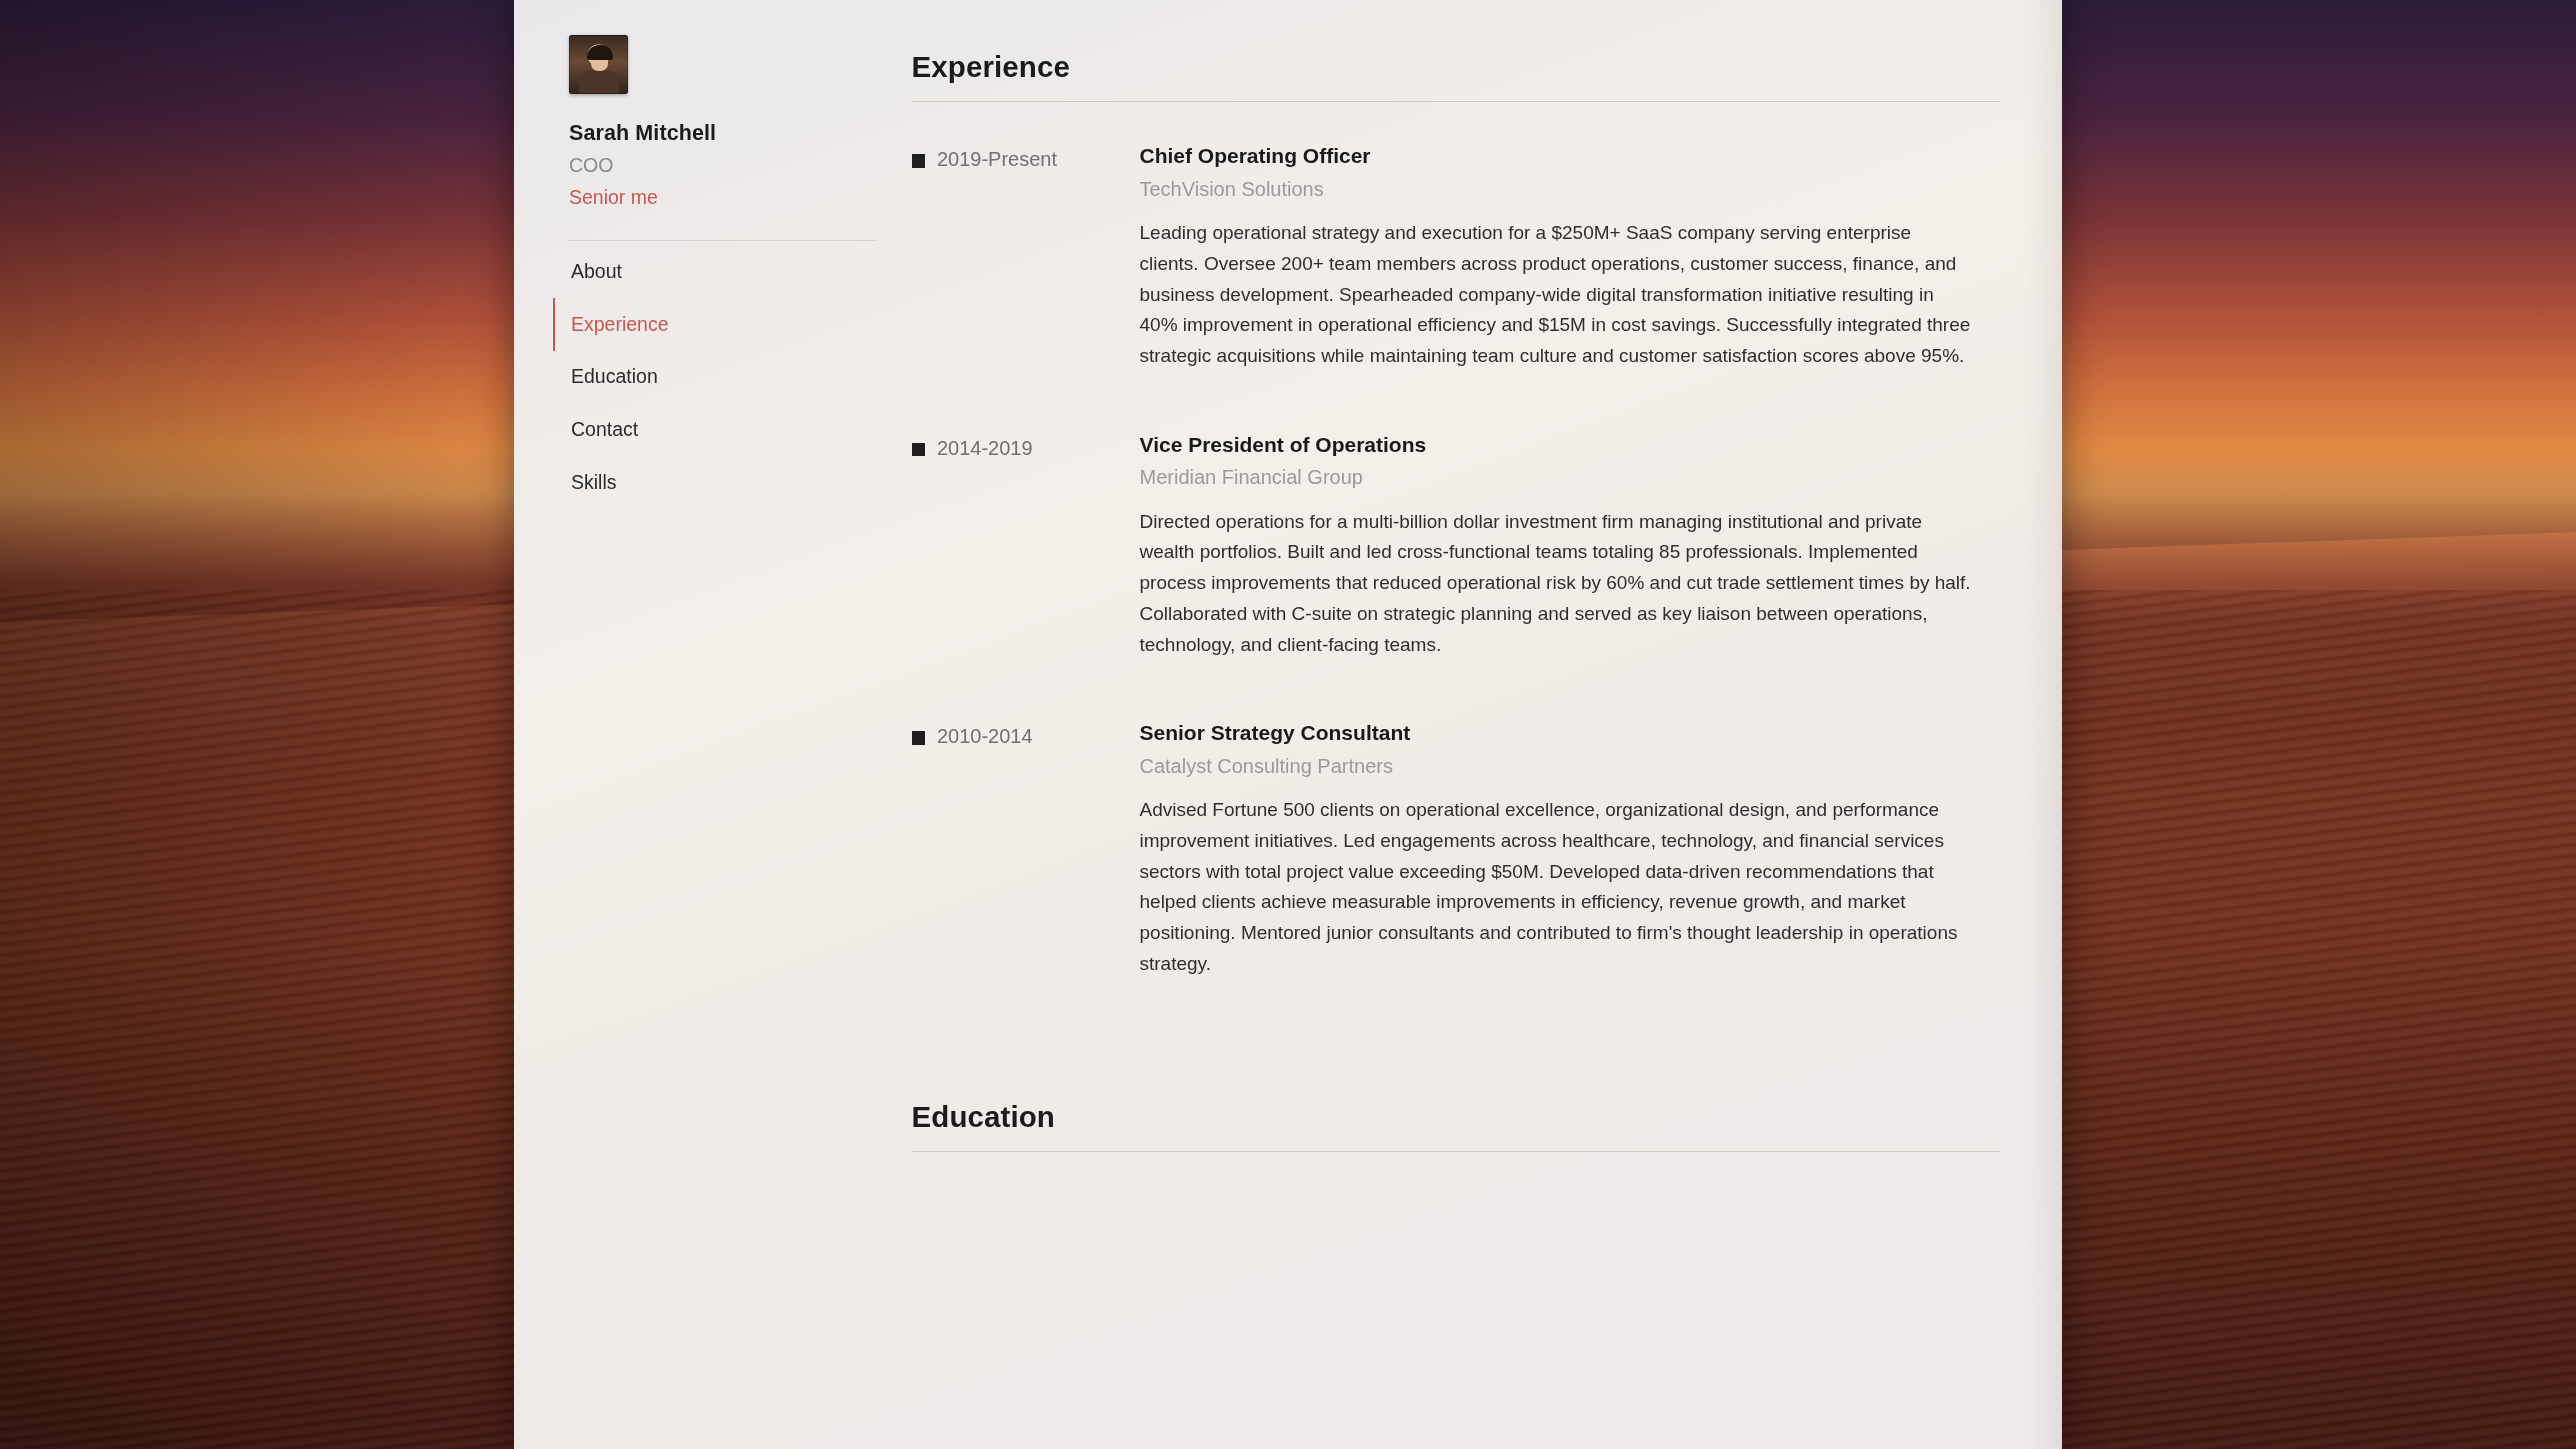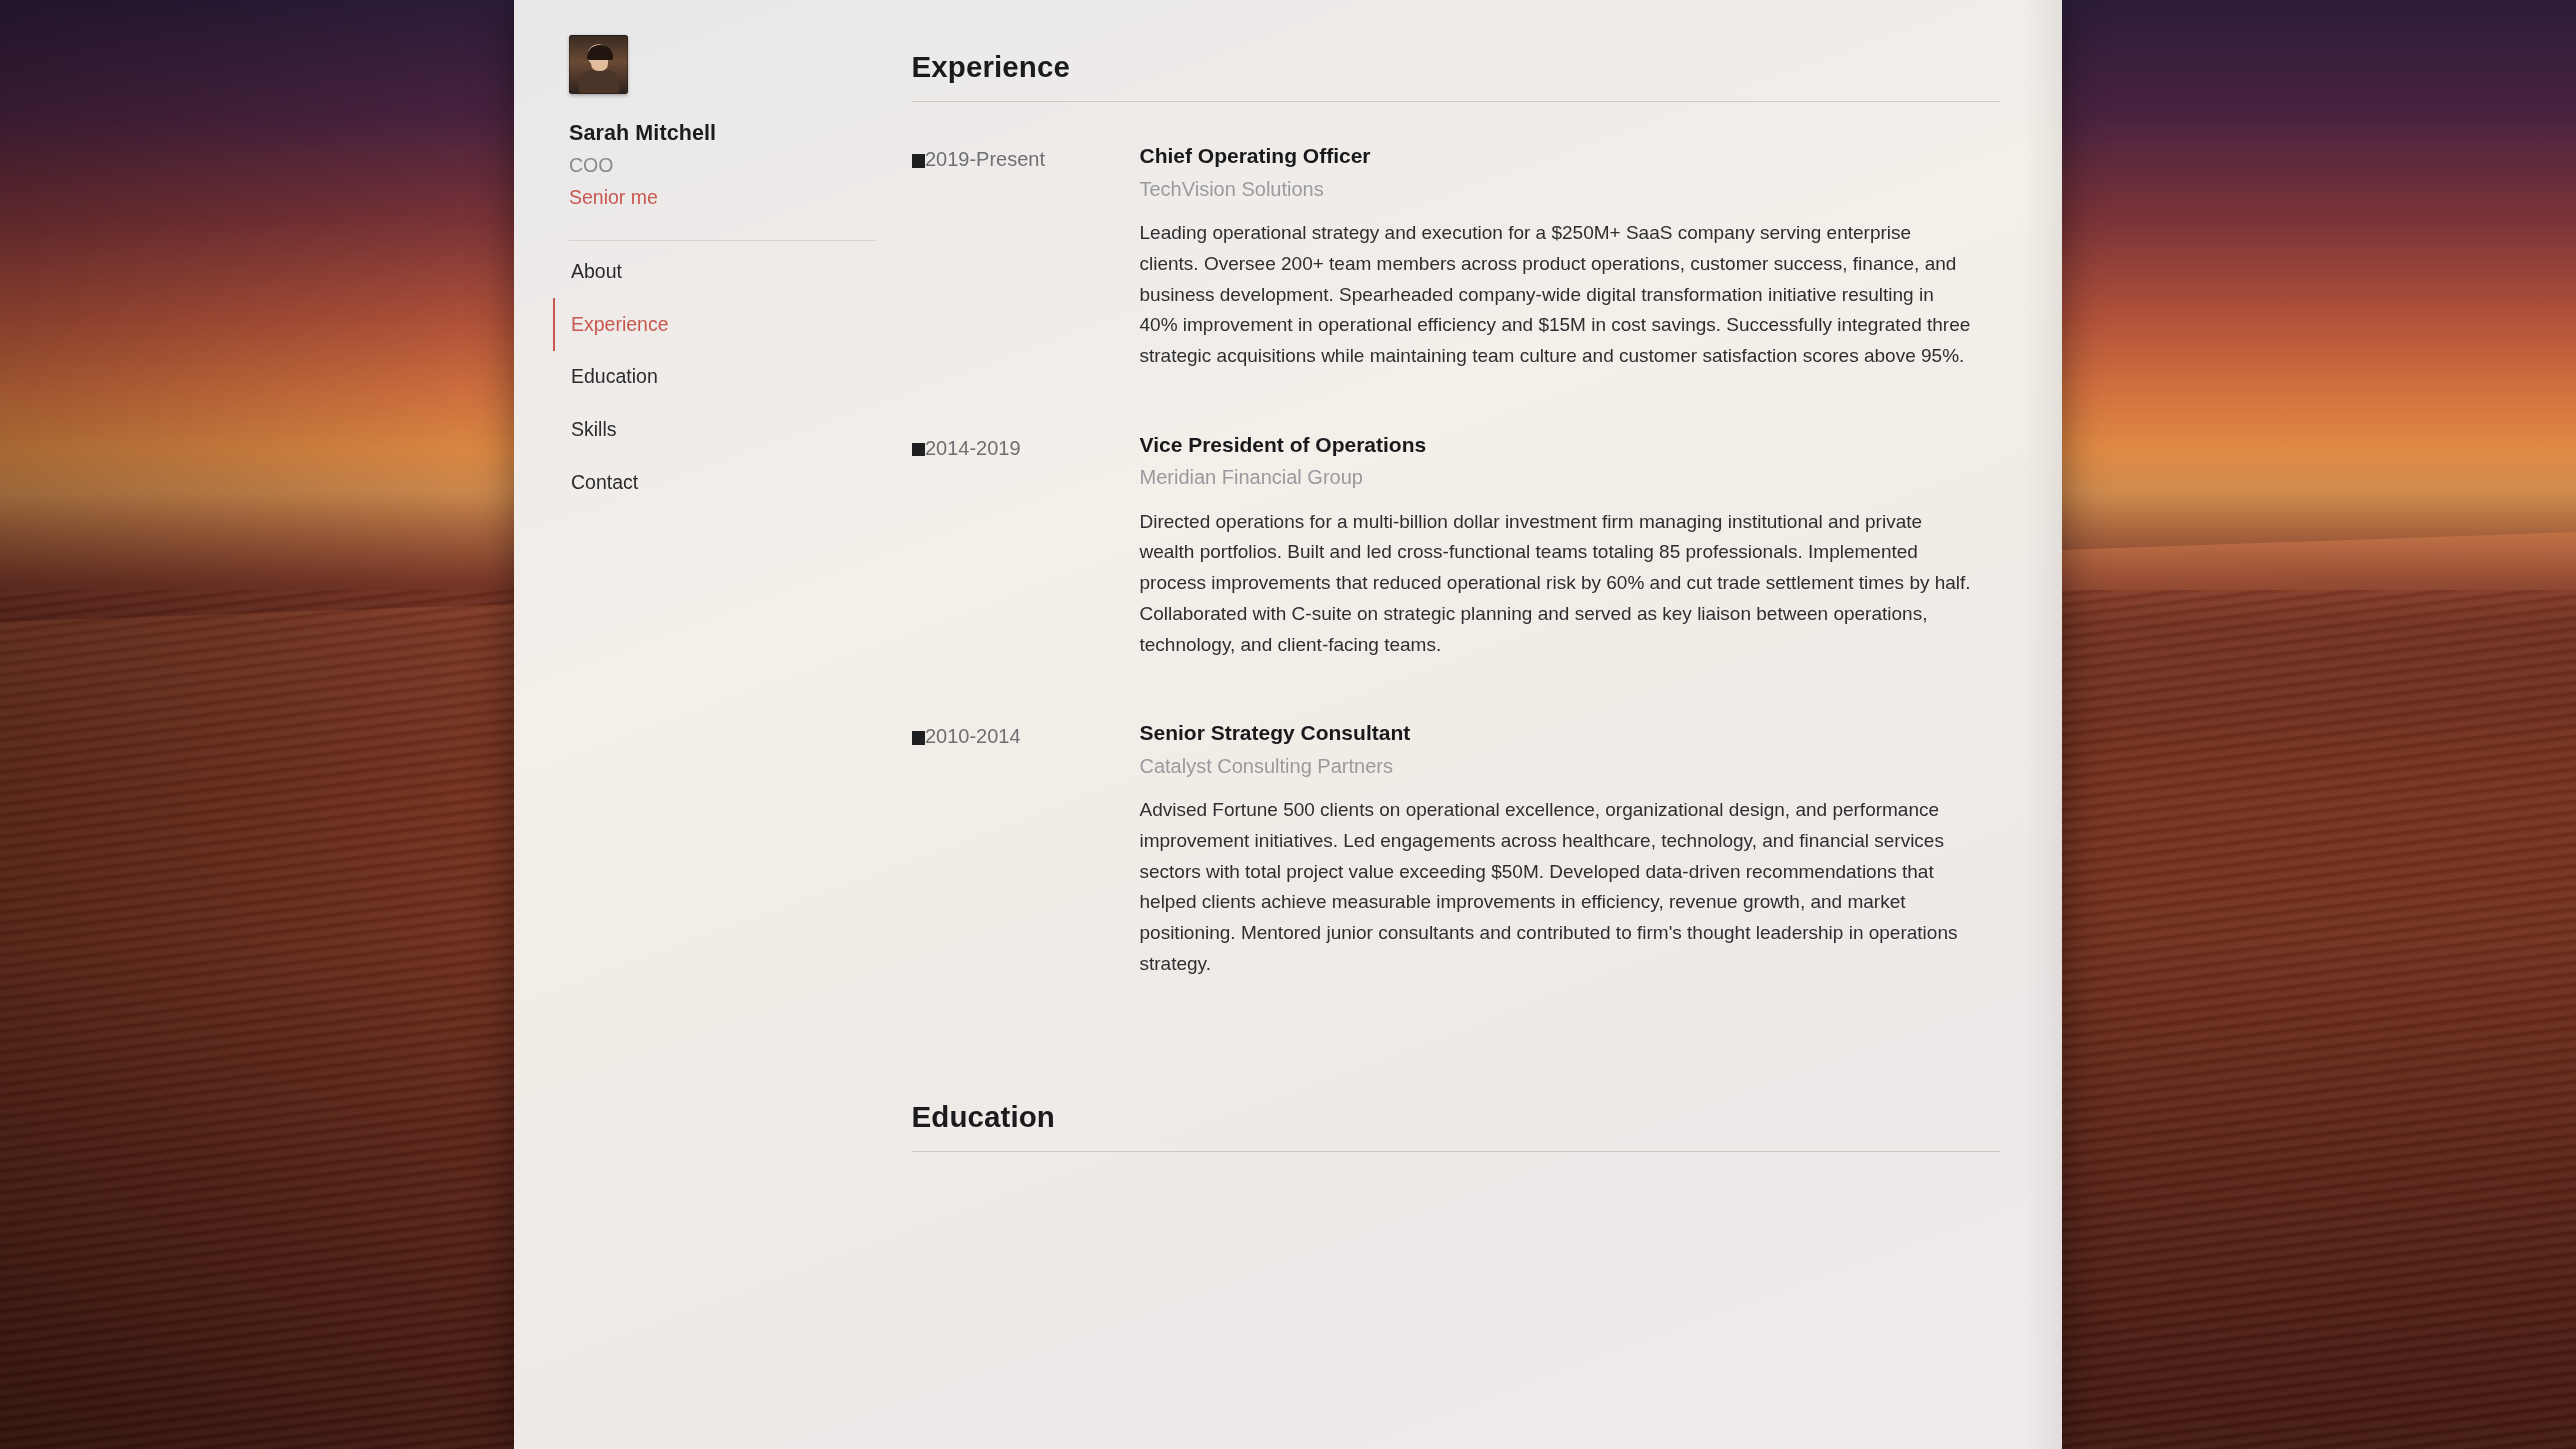--- a/index.html
+++ b/index.html
@@ -179,20 +179,21 @@
   }
 
   .job {
     display: flex;
     margin-top: 42px;
   }
   .job-period {
     flex: 0 0 228px;
     display: flex;
     align-items: flex-start;
+    gap: 12px;
     padding-top: 4px;
   }
   .bullet-square {
     display: inline-block;
     width: 13.4px; height: 13.4px;
     background: #1f1f21;
     margin-top: 6px;
     flex: 0 0 13.4px;
   }
   .period-text {
@@ -249,22 +250,22 @@
         </div>
 
         <div id="profile-name">Sarah Mitchell</div>
         <div id="profile-role">COO</div>
         <a id="email-link" href="#">Senior me</a>
 
         <nav id="nav">
           <a class="nav-item" href="#">About</a>
           <a class="nav-item active" href="#">Experience</a>
           <a class="nav-item" href="#">Education</a>
+          <a class="nav-item" href="#">Contact</a>
           <a class="nav-item" href="#">Skills</a>
-          <a class="nav-item" href="#">Contact</a>
         </nav>
       </aside>
 
       <main id="content">
 
         <h2 class="section-title">Experience</h2>
         <div class="section-rule"></div>
 
         <section class="job">
           <div class="job-period">

